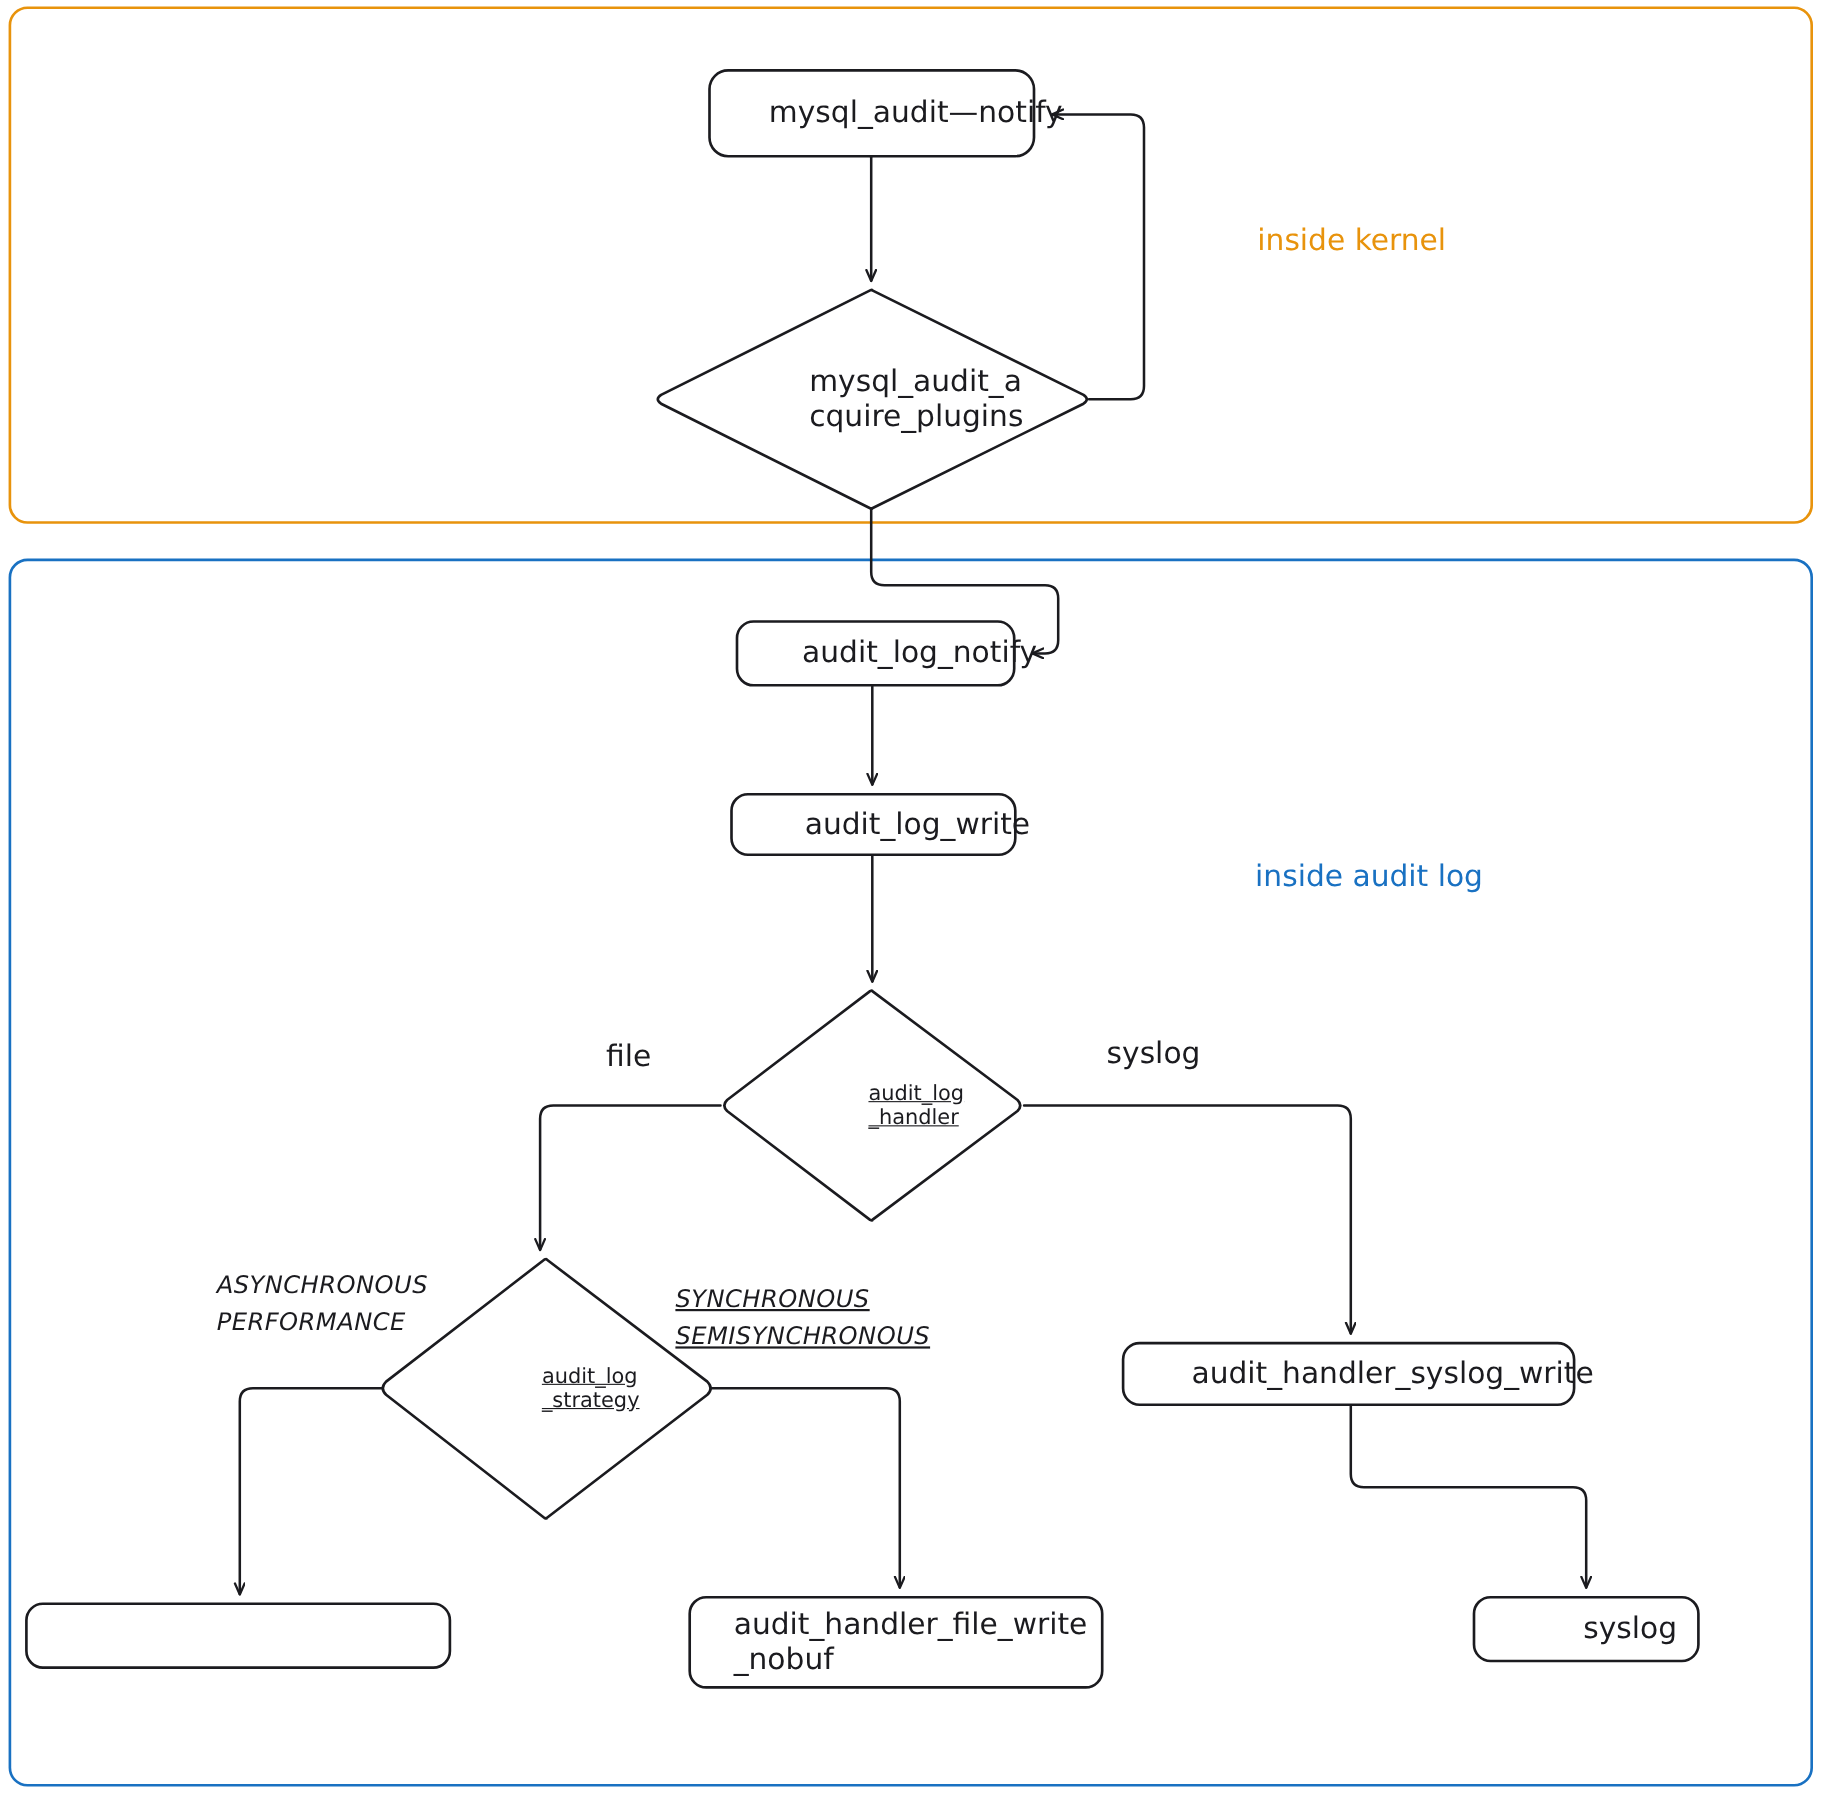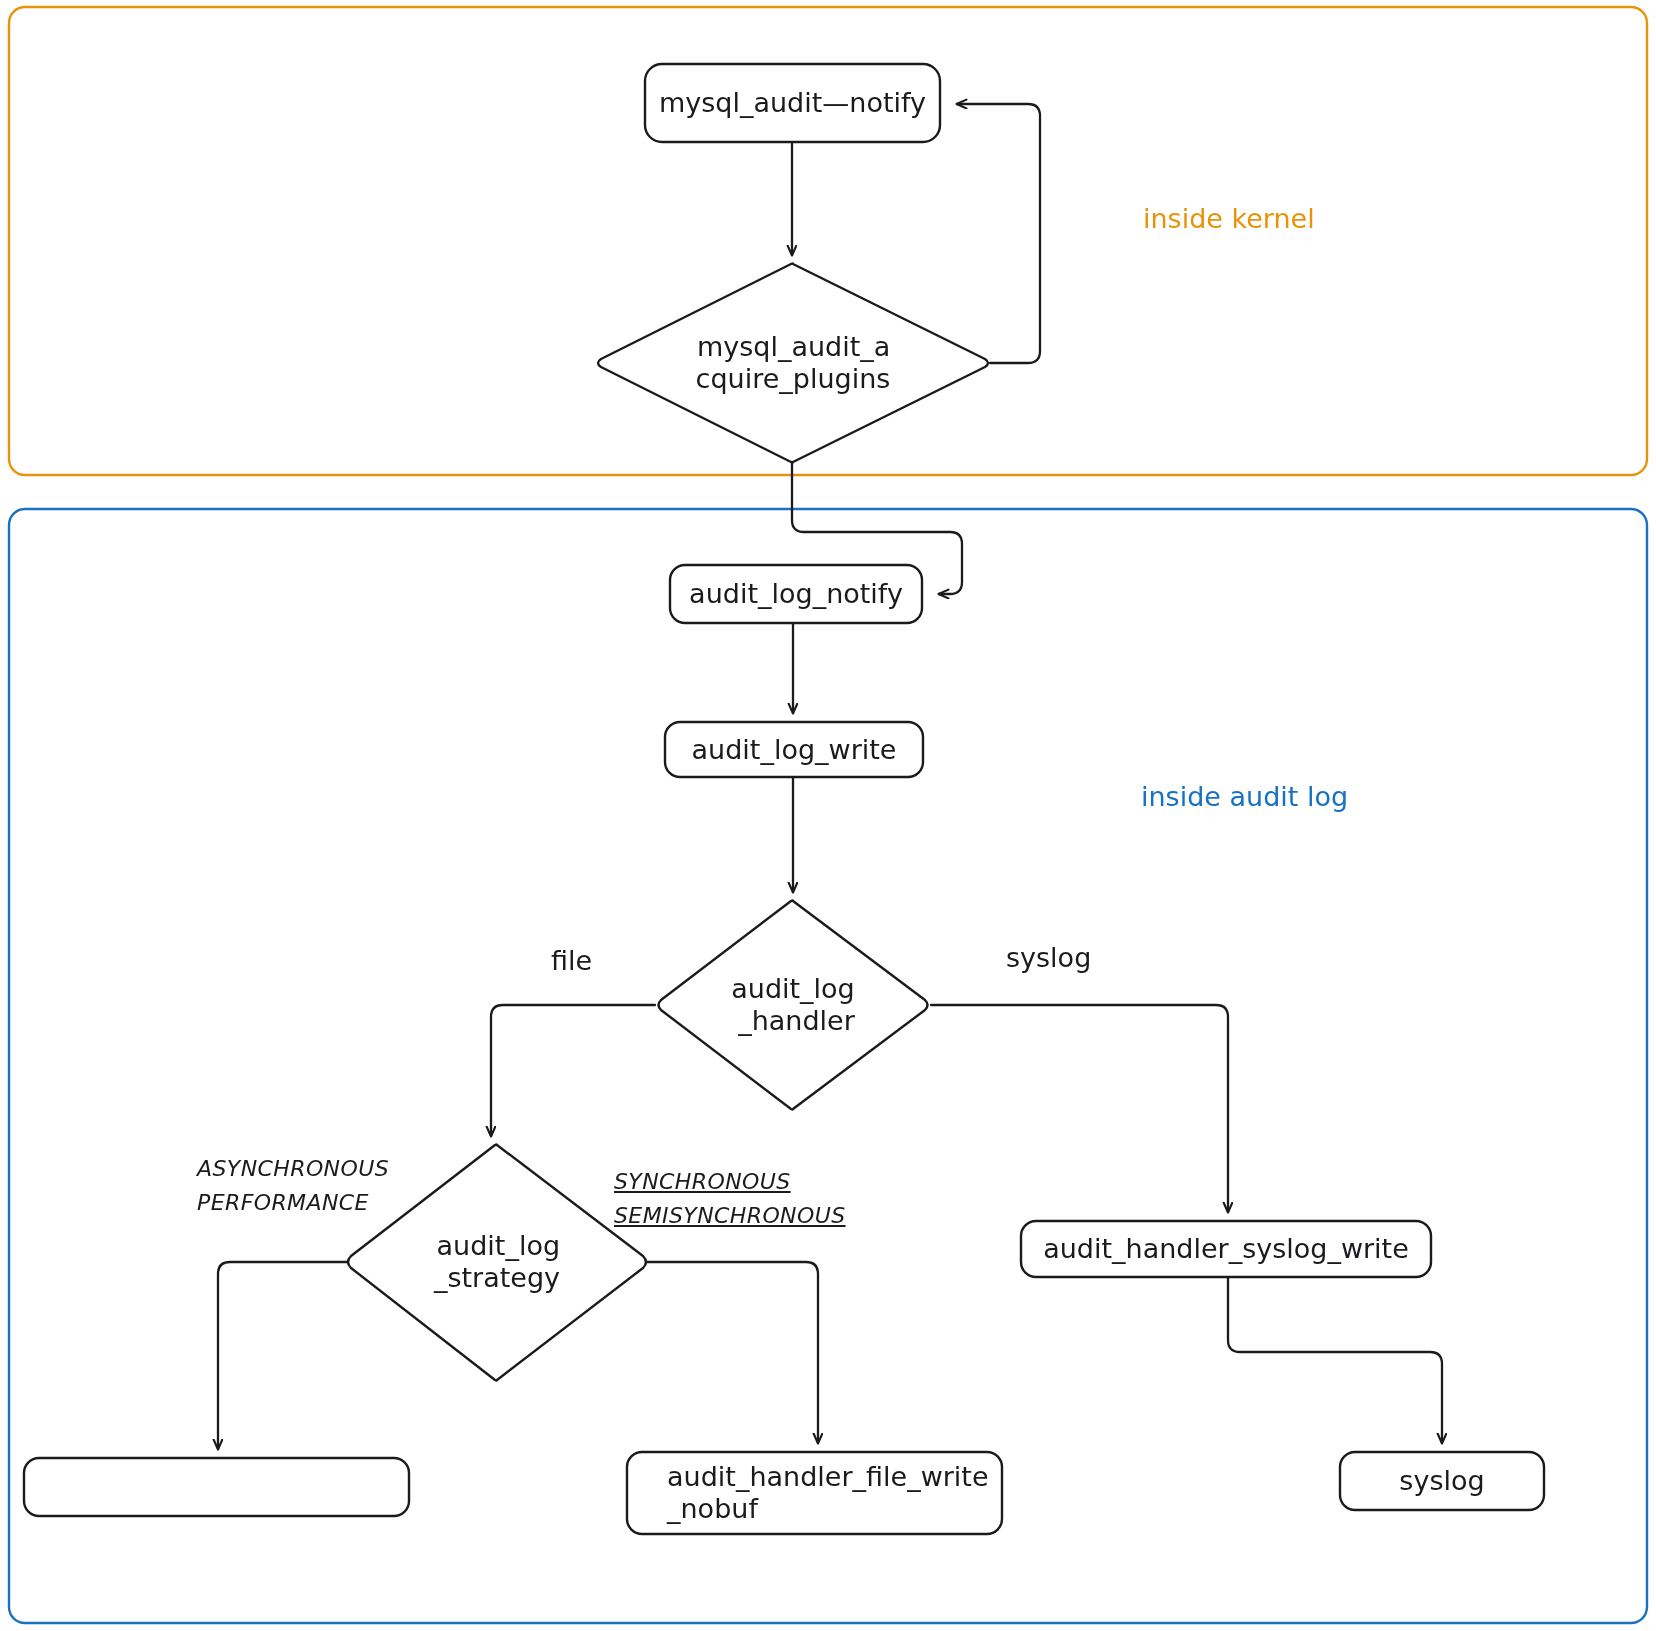--- a/index.html
+++ b/index.html
@@ -22,41 +22,42 @@
     top: 0;
     left: 0;
     width: 1656px;
     height: 1631px;
   }
   .node-label {
     position: absolute;
     display: flex;
     align-items: center;
     justify-content: center;
-    text-align: right;
+    text-align: left;
     font-family: "DejaVu Sans", sans-serif;
     color: #1b1b1f;
     line-height: 1.18;
     white-space: pre;
     pointer-events: none;
+    padding-left: 40px;
   }
   .edge-label {
     position: absolute;
     font-family: "DejaVu Sans", sans-serif;
     color: #1b1b1f;
     white-space: pre;
     line-height: 1.25;
   }
   .group-label {
     position: absolute;
     font-family: "DejaVu Sans", sans-serif;
     white-space: pre;
   }
   .sz-28 { font-size: 27px; }
-  .sz-26 { font-size: 27px; }
+  .sz-26 { font-size: 19px; text-decoration: underline; }
   .sz-22 { font-size: 22px; letter-spacing: .4px; }
   .sz-34 { font-size: 27px; }
   .cond-label { font-style: italic; }
 </style>
 </head>
 <body>
 
 <div id="canvas">
 
   <svg class="layer" viewBox="0 0 1656 1631" xmlns="http://www.w3.org/2000/svg">

